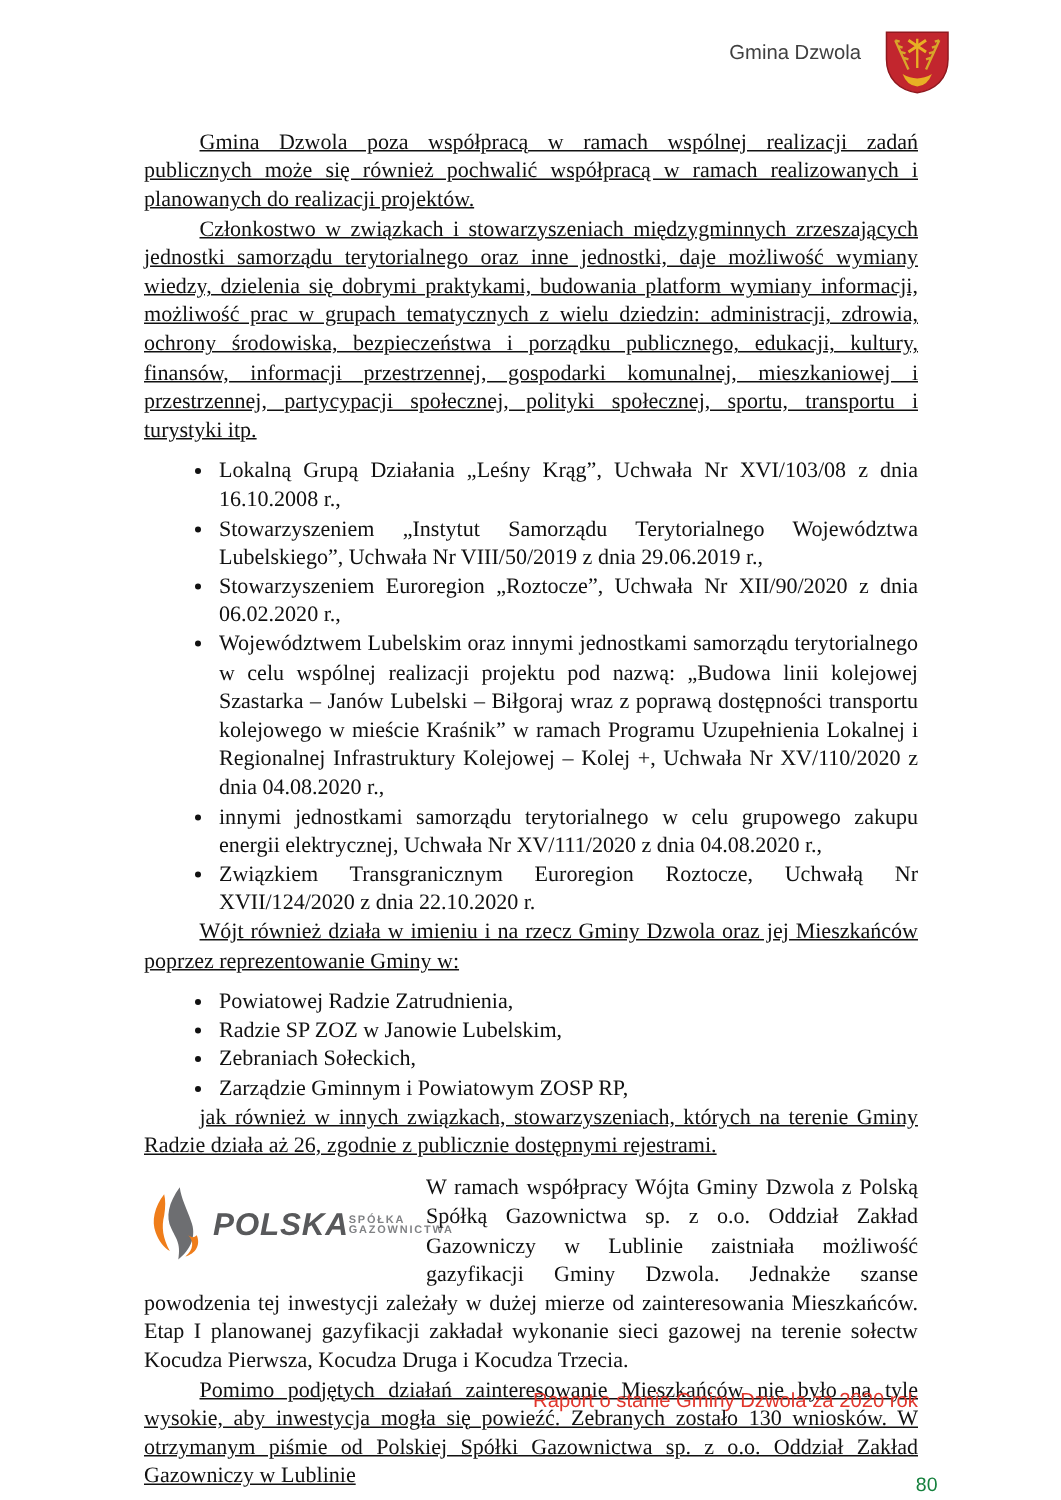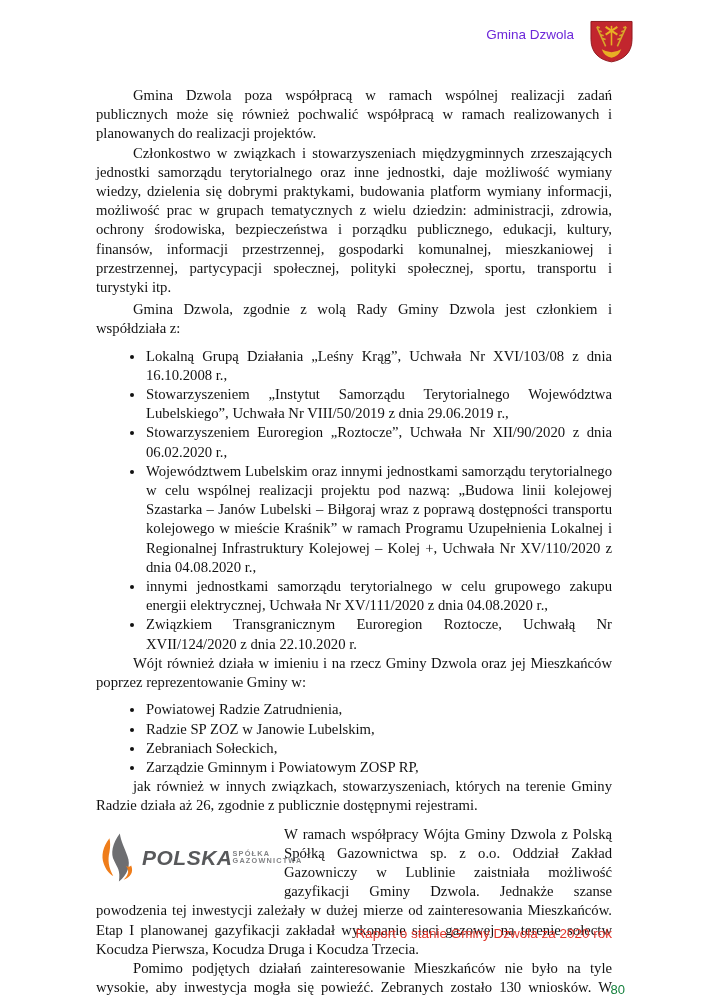--- a/index.html
+++ b/index.html
@@ -12,32 +12,32 @@
     font-family:"Liberation Serif", serif;
     color:#111111;
   }
   
   .page-header {
     position:absolute; top:20px; right:72px;
     display:flex; align-items:center; gap:14px;
   }
   .header-title {
     font-family:"Liberation Sans", sans-serif;
-    font-size:13.5px; color:#6d28d9;
+    font-size:13.5px; color:#404040;
     padding-bottom:14px;
   }
   .crest { width:47px; height:43px; display:block; }
 
   
   .content {
     position:absolute; left:96px; top:86px; width:516px;
     font-size:14.7px; line-height:19.2px; text-align:justify;
   }
   .content p { margin:0; }
-  p.indent { text-indent:37px; }
+  p.indent { text-indent:37px;text-decoration:underline; }
   p.lead { margin-top:3px; }
   ul.bullets {
     list-style:disc;
     margin:8px 0 0 32px; padding:0 0 0 17px;
   }
   ul.bullets li { margin:0; padding-left:1px; text-align:justify; }
 
   
   .gas-block { margin-top:9px; }
   .gas-block::after { content:""; display:block; clear:both; }
@@ -90,21 +90,20 @@
       <path d="M9,7 C12,14 15,20 18,27 M9,7 l3,1 M11,11 l3,1 M13,15 l3,1 M15,19 l3,1" stroke="#D8A62A" stroke-width="1.6" fill="none"></path>
       <path d="M39,7 C36,14 33,20 30,27 M39,7 l-3,1 M37,11 l-3,1 M35,15 l-3,1 M33,19 l-3,1" stroke="#D8A62A" stroke-width="1.6" fill="none"></path>
 
       <path d="M14,30 Q24,36 34,30 Q31,38 24,38.5 Q17,38 14,30 Z" fill="#E8B024"></path>
     </svg>
   </div>
 
   <div class="content">
     <p class="indent">Gmina Dzwola poza współpracą w ramach wspólnej realizacji zadań publicznych może się również pochwalić współpracą w ramach realizowanych i planowanych do realizacji projektów.</p>
     <p class="indent">Członkostwo w związkach i stowarzyszeniach międzygminnych zrzeszających jednostki samorządu terytorialnego oraz inne jednostki, daje możliwość wymiany wiedzy, dzielenia się dobrymi praktykami, budowania platform wymiany informacji, możliwość prac w grupach tematycznych z wielu dziedzin: administracji, zdrowia, ochrony środowiska, bezpieczeństwa i porządku publicznego, edukacji, kultury, finansów, informacji przestrzennej, gospodarki komunalnej, mieszkaniowej i przestrzennej, partycypacji społecznej, polityki społecznej, sportu, transportu i turystyki itp.</p>
-    <p class="indent lead">Gmina Dzwola, zgodnie z wolą Rady Gminy Dzwola jest członkiem i współdziała z:</p>
 
     <ul class="bullets">
 
         <li class="bullet-item">Lokalną Grupą Działania „Leśny Krąg”, Uchwała Nr XVI/103/08 z dnia 16.10.2008 r.,</li>
 
         <li class="bullet-item">Stowarzyszeniem „Instytut Samorządu Terytorialnego Województwa Lubelskiego”, Uchwała Nr VIII/50/2019 z dnia 29.06.2019 r.,</li>
 
         <li class="bullet-item">Stowarzyszeniem Euroregion „Roztocze”, Uchwała Nr XII/90/2020 z dnia 06.02.2020 r.,</li>
 
         <li class="bullet-item">Województwem Lubelskim oraz innymi jednostkami samorządu terytorialnego w celu wspólnej realizacji projektu pod nazwą: „Budowa linii kolejowej Szastarka – Janów Lubelski – Biłgoraj wraz z poprawą dostępności transportu kolejowego w mieście Kraśnik” w ramach Programu Uzupełnienia Lokalnej i Regionalnej Infrastruktury Kolejowej – Kolej +, Uchwała Nr XV/110/2020 z dnia 04.08.2020 r.,</li>

